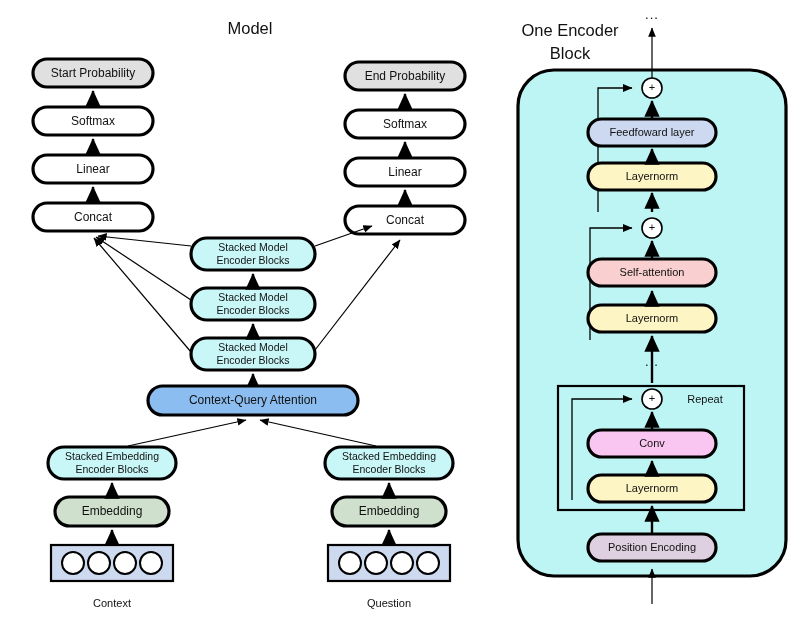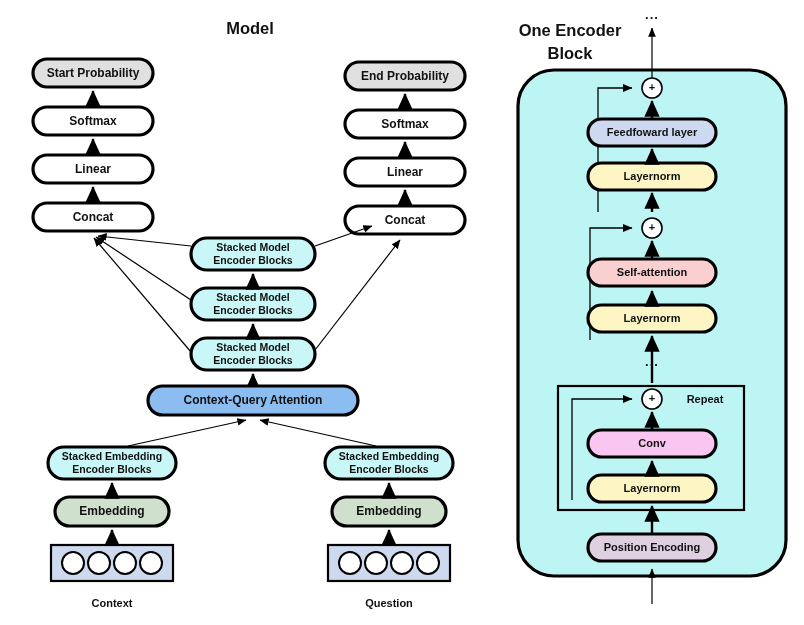--- a/index.html
+++ b/index.html
@@ -1,18 +1,18 @@
 <!DOCTYPE html>
 <html><head>
 <meta charset="utf-8">
 <style>
   html,body{margin:0;padding:0;background:#ffffff;}
   body{width:804px;height:625px;overflow:hidden;
        font-family:"Liberation Sans","DejaVu Sans",sans-serif;}
-  #stage{position:relative;width:804px;height:625px;font-weight:bold;}
+  #stage{position:relative;width:804px;height:625px;}
   svg{display:block;}
   .bx{stroke:#000;stroke-width:3.2;}
   .bxthin{stroke:#000;stroke-width:2.2;fill:none;}
   .lbl{font-family:"Liberation Sans","DejaVu Sans",sans-serif;
        fill:#111;text-anchor:middle;dominant-baseline:middle;}
   .t12{font-size:12px;}
   .t11{font-size:11px;}
   .t105{font-size:10.5px;}
   .t16{font-size:16.5px;}
   .arw{stroke:#000;fill:none;}

